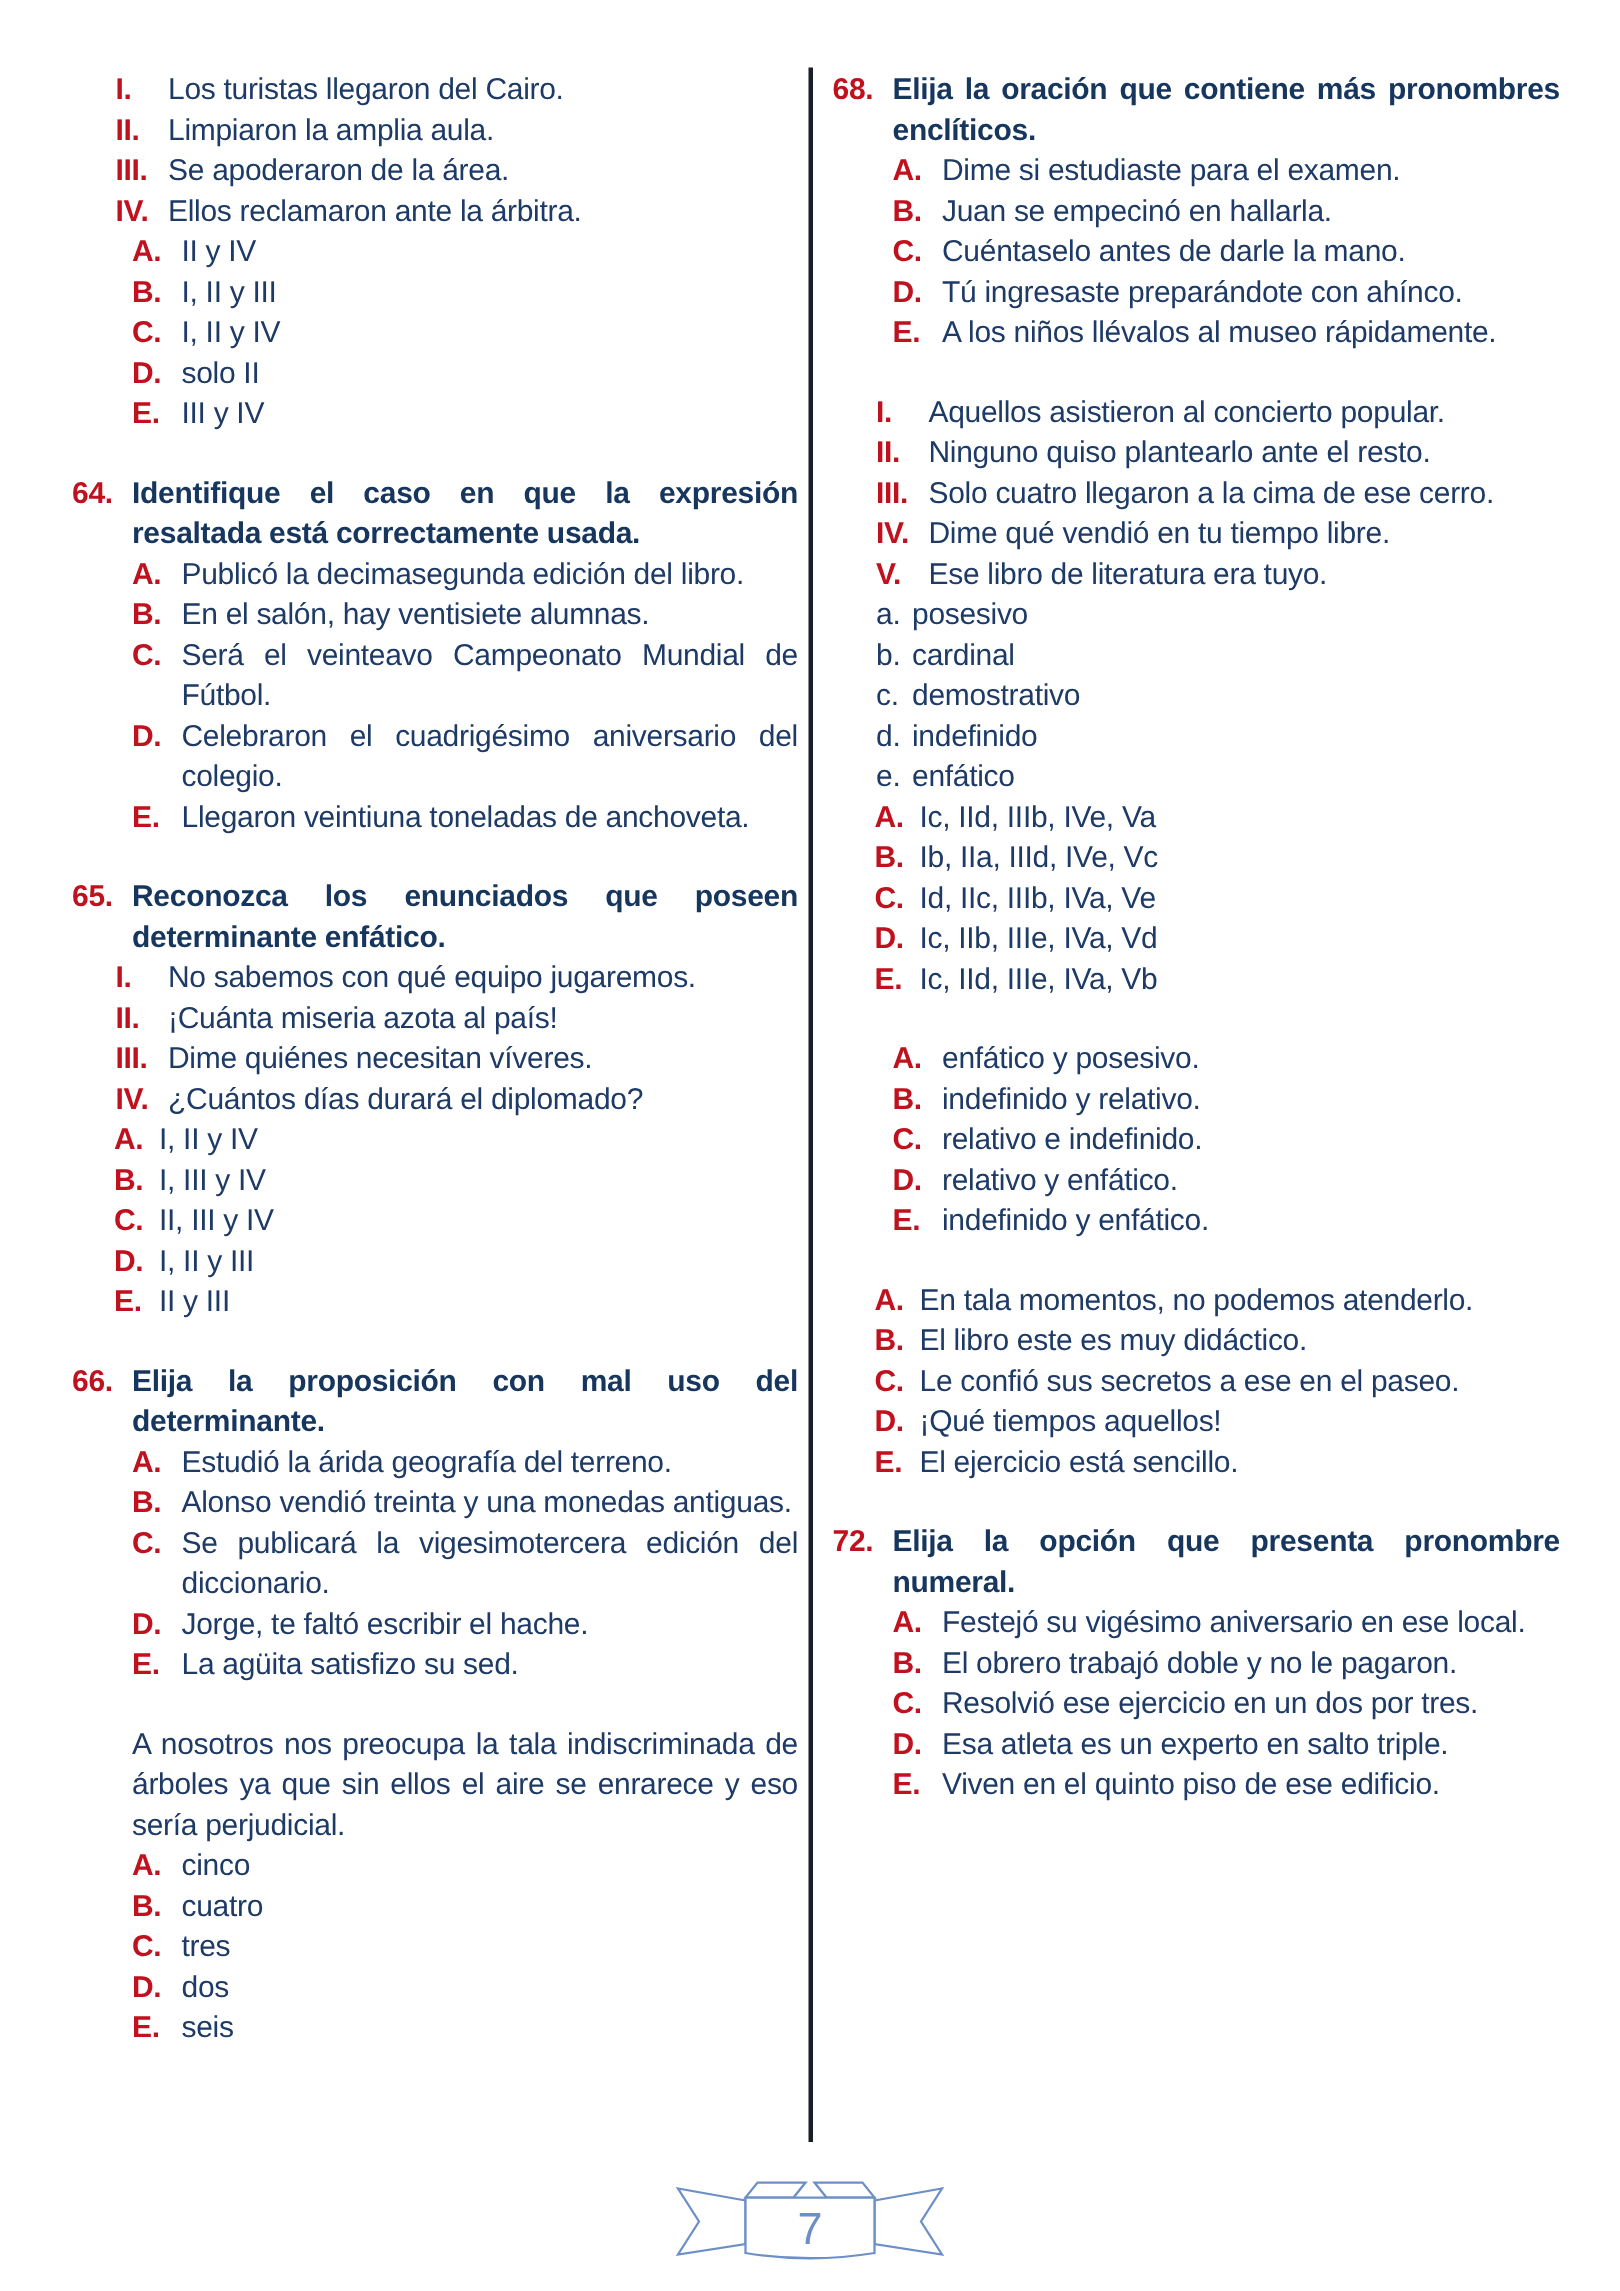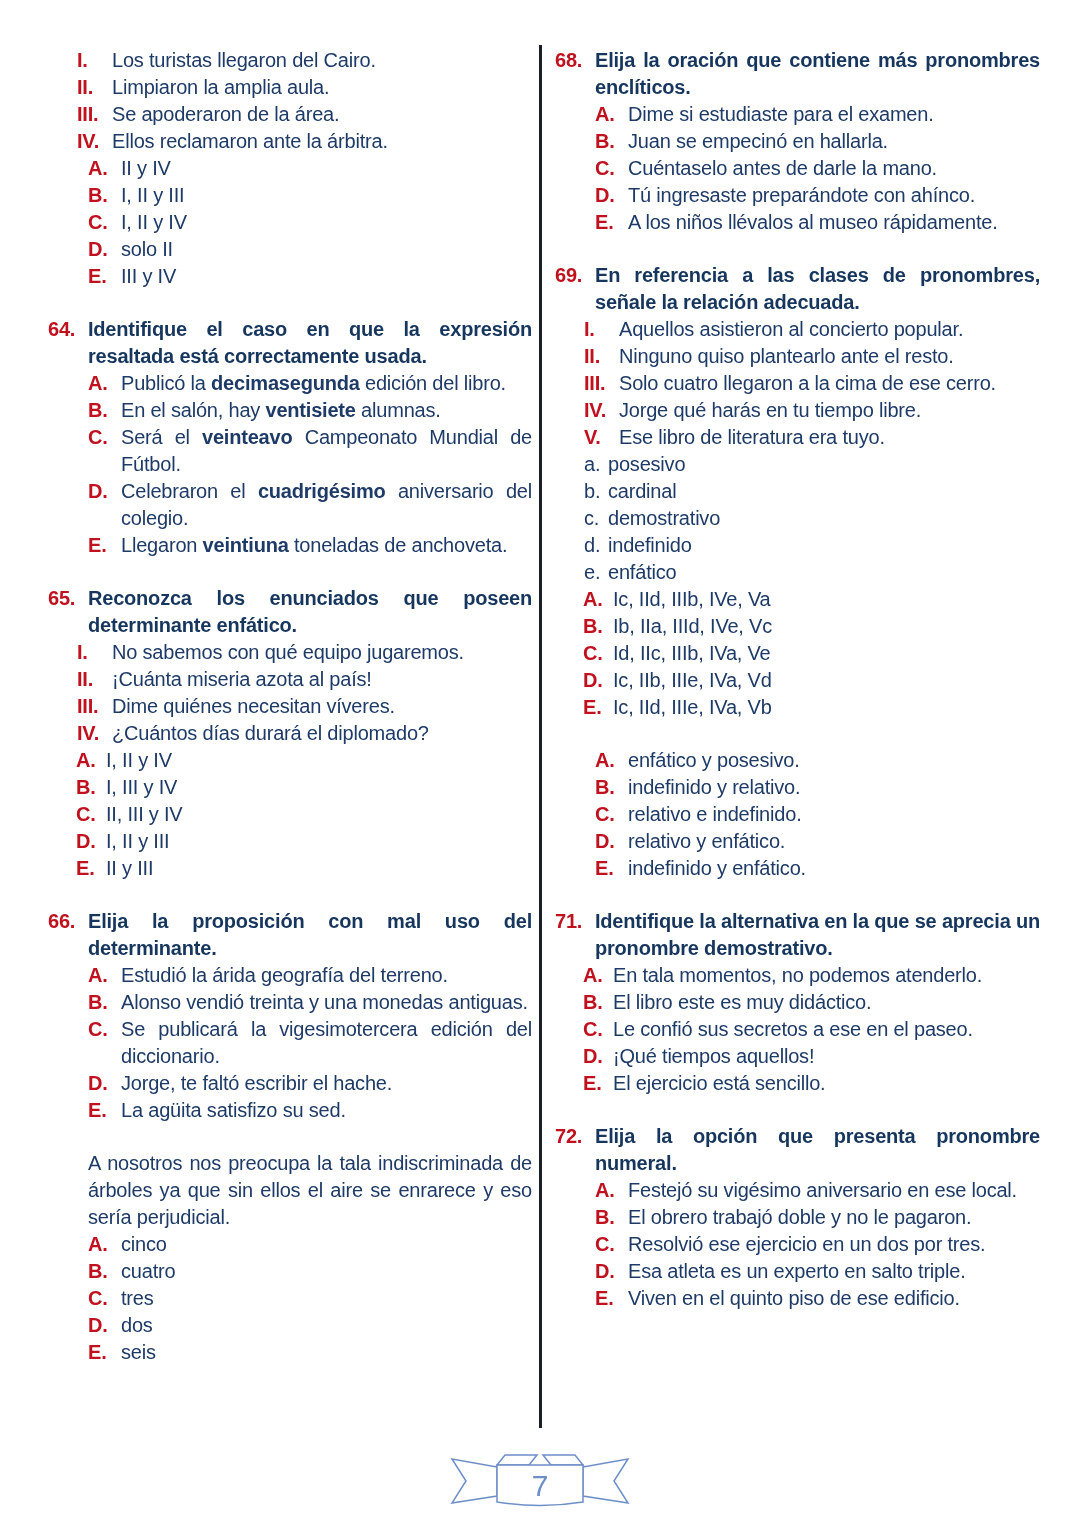--- a/index.html
+++ b/index.html
@@ -24,21 +24,21 @@
   .row { display:flex; }
   .row.item { margin-left:-11px; }
   .rlabel { flex:0 0 35px; font-weight:700; color:var(--red,#C0111F); }
   .row.sub { margin-left:-11px; }
   .slabel { flex:0 0 24px; color:var(--navy,#1E3A66); }
   .olabel { flex:0 0 33px; font-weight:700; color:var(--red,#C0111F); }
   .row.opt.tight { margin-left:-12px; }
   .row.opt.tight .olabel { flex:0 0 30px; }
   .rtext,.otext { flex:1; text-align:justify; }
   .passage { text-align:justify; }
-  .b { font-weight:700; }
+  .b { font-weight:400; }
   .i { font-style:italic; }
   .divider {
     position:absolute; left:539px; top:45px;
     width:3px; height:1383px;
     background:var(--divider,#1B1E27);
   }
   .ribbon { position:absolute; left:445px; top:1452px; width:190px; height:58px; }
   .ribbon svg { display:block; }
   .ribbon path { fill:#ffffff; stroke:var(--ribbon,#6D8FC7); stroke-width:1.5; stroke-linejoin:miter; }
   .ribbon text {
@@ -242,40 +242,36 @@
               <span class="olabel">D.</span>
               <div class="otext"><span>Tú ingresaste preparándote con ahínco.</span></div>
             </div>
             <div class="row opt">
               <span class="olabel">E.</span>
               <div class="otext"><span>A los niños llévalos al museo rápidamente.</span></div>
             </div>
           </div>
         </section>
         <section class="question">
-          <div class="qhead">
-            <span class="qnum">69.</span>
-            <div class="qstem"><span>En referencia a las clases de pronombres, señale la relación adecuada.</span></div>
-          </div>
           <div class="qbody">
             <div class="row item">
               <span class="rlabel">I.</span>
               <div class="rtext">Aquellos asistieron al concierto popular.</div>
             </div>
             <div class="row item">
               <span class="rlabel">II.</span>
               <div class="rtext">Ninguno quiso plantearlo ante el resto.</div>
             </div>
             <div class="row item">
               <span class="rlabel">III.</span>
               <div class="rtext">Solo cuatro llegaron a la cima de ese cerro.</div>
             </div>
             <div class="row item">
               <span class="rlabel">IV.</span>
-              <div class="rtext">Jorge qué harás en tu tiempo libre.</div>
+              <div class="rtext">Dime qué vendió en tu tiempo libre.</div>
             </div>
             <div class="row item">
               <span class="rlabel">V.</span>
               <div class="rtext">Ese libro de literatura era tuyo.</div>
             </div>
             <div class="row sub">
               <span class="slabel">a.</span>
               <div class="rtext">posesivo</div>
             </div>
             <div class="row sub">
@@ -334,24 +330,20 @@
               <span class="olabel">D.</span>
               <div class="otext"><span>relativo y enfático.</span></div>
             </div>
             <div class="row opt">
               <span class="olabel">E.</span>
               <div class="otext"><span>indefinido y enfático.</span></div>
             </div>
           </div>
         </section>
         <section class="question">
-          <div class="qhead">
-            <span class="qnum">71.</span>
-            <div class="qstem"><span>Identifique la alternativa en la que se aprecia un pronombre demostrativo.</span></div>
-          </div>
           <div class="qbody">
             <div class="row opt tight">
               <span class="olabel">A.</span>
               <div class="otext"><span>En tala momentos, no podemos atenderlo.</span></div>
             </div>
             <div class="row opt tight">
               <span class="olabel">B.</span>
               <div class="otext"><span>El libro este es muy didáctico.</span></div>
             </div>
             <div class="row opt tight">

